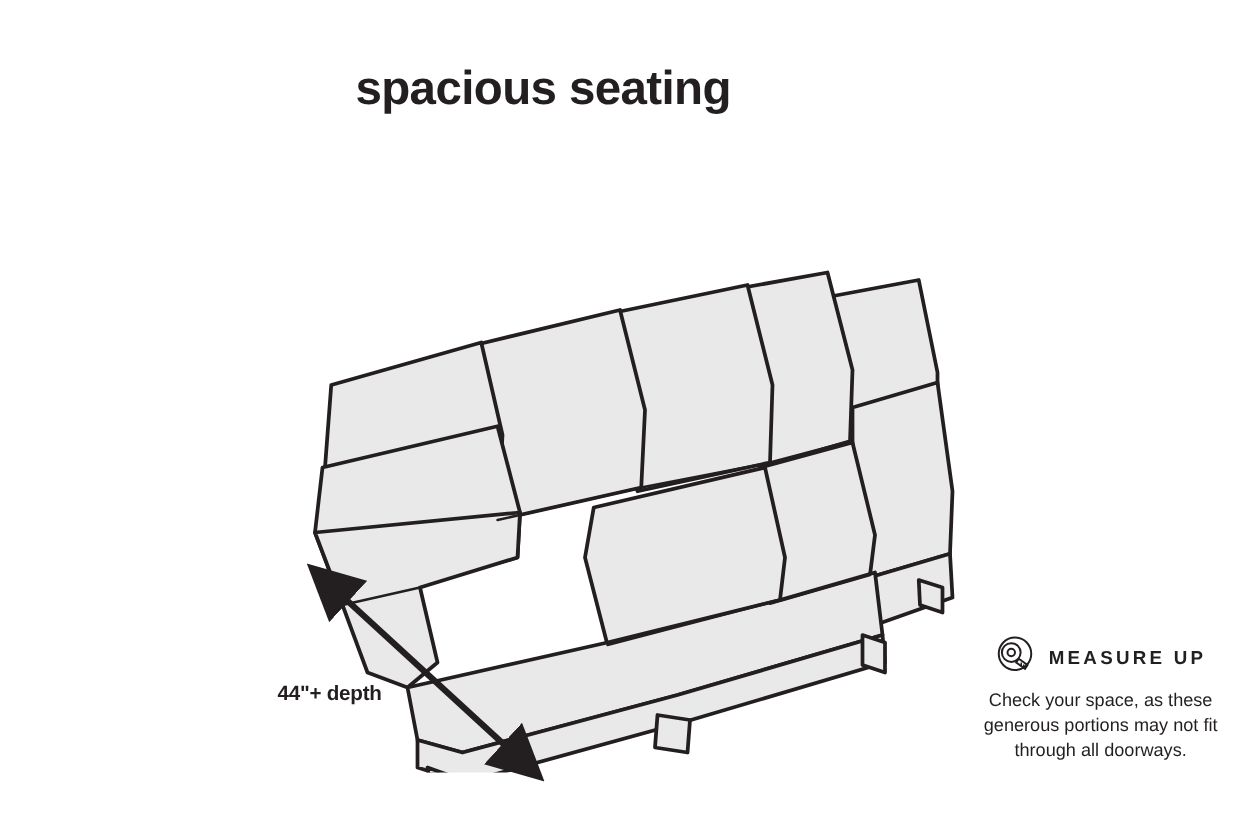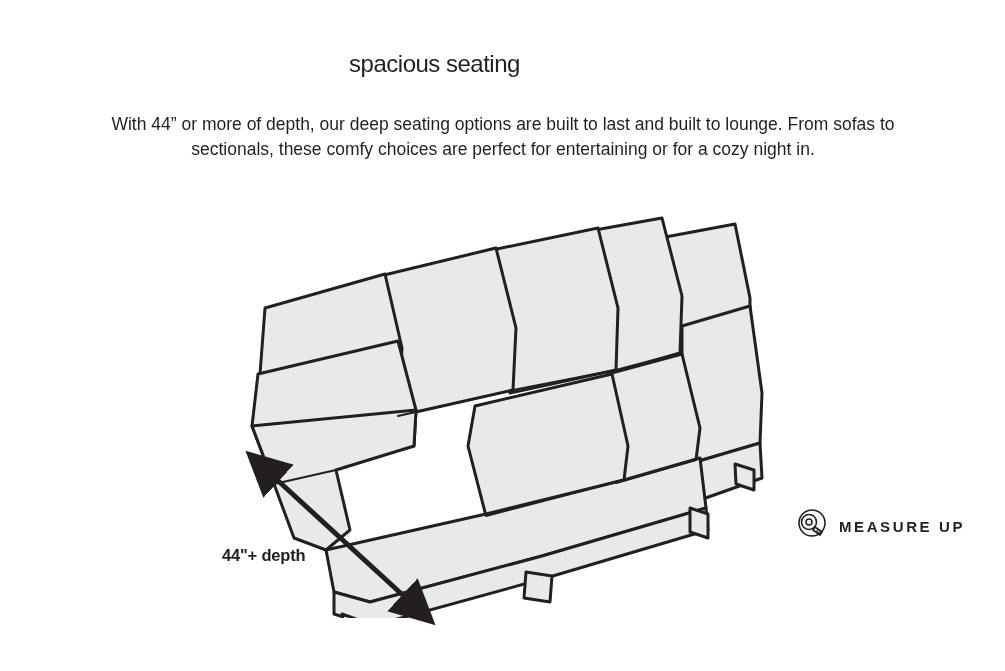--- a/index.html
+++ b/index.html
@@ -17,22 +17,22 @@
     height: 671px;
     background: #ffffff;
     overflow: hidden;
   }
   .headline {
     position: absolute;
     top: 50px;
     left: 0;
     width: 869px;
     text-align: center;
-    font-size: 24px;
-    font-weight: normal;
+    font-size: 38px;
+    font-weight: bold;
     letter-spacing: -0.5px;
     color: #231f20;
   }
   .subcopy {
     position: absolute;
     top: 112px;
     left: 88px;
     width: 830px;
     text-align: center;
     font-size: 17.5px;
@@ -92,21 +92,20 @@
     color: #231f20;
   }
 </style>
 </head>
 <body>
 
 <div id="page">
 
   <div class="headline">spacious seating</div>
 
-  <div class="subcopy">With 44” or more of depth, our deep seating options are built to last and built to lounge. From sofas to sectionals, these comfy choices are perfect for entertaining or for a cozy night in.</div>
 
   <div class="sofa-figure">
     <svg width="560" height="440" viewBox="0 0 560 440" aria-hidden="true">
       <g fill="#e9e9e9" stroke="#231f20" stroke-width="3" stroke-linejoin="round" stroke-linecap="round">
 
         <path d="M430 60 L505 46 L520 120 L520 185 L452 205 L430 160 Z"></path>
 
         <path d="M365 52 L432 40 L452 118 L450 175 L382 195 L362 120 Z"></path>
 
         <path d="M262 72 L368 50 L388 130 L386 192 L280 215 L258 140 Z"></path>
@@ -174,15 +173,16 @@
         <svg width="32" height="32" viewBox="0 0 32 32" aria-hidden="true">
           <circle cx="16" cy="15" r="13" fill="none" stroke="#231f20" stroke-width="1.6"></circle>
           <circle cx="13" cy="14" r="7.5" fill="none" stroke="#231f20" stroke-width="1.6"></circle>
           <circle cx="13" cy="14" r="3" fill="none" stroke="#231f20" stroke-width="1.6"></circle>
           <path d="M19 19 L26 24 L24 27 L17 22 Z" fill="none" stroke="#231f20" stroke-width="1.6"></path>
           <path d="M21 22 L21 25 M23 23.5 L23 26.5" stroke="#231f20" stroke-width="1.2"></path>
         </svg>
       </span>
       <span class="measure-title">MEASURE UP</span>
     </div>
+    <div class="measure-note">Check your space, as these generous portions may not fit through all doorways.</div>
   </div>
 
 </div>
 
 </body></html>

